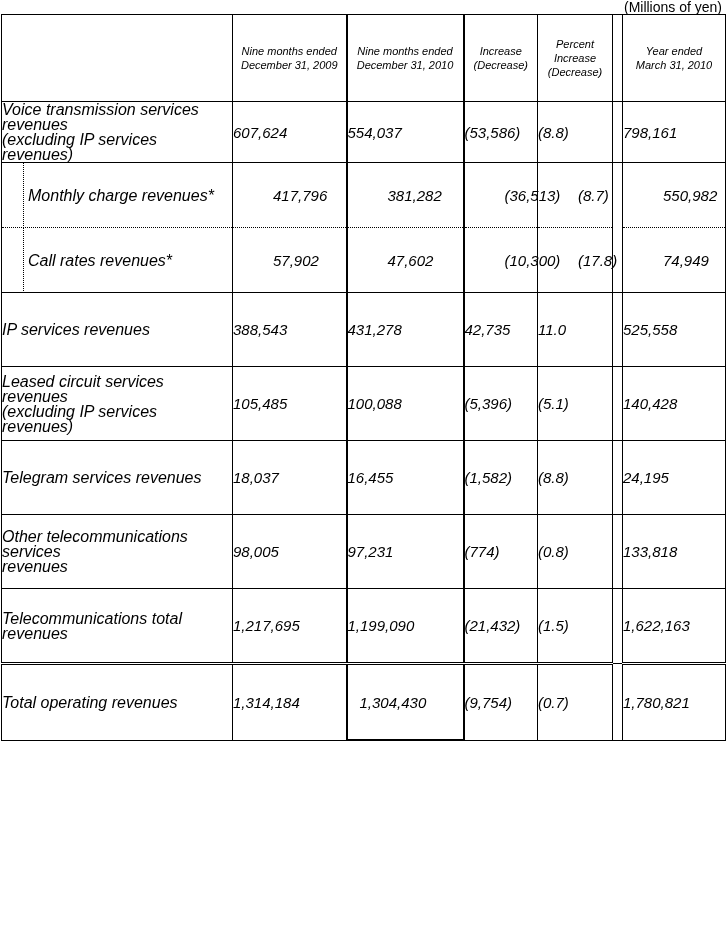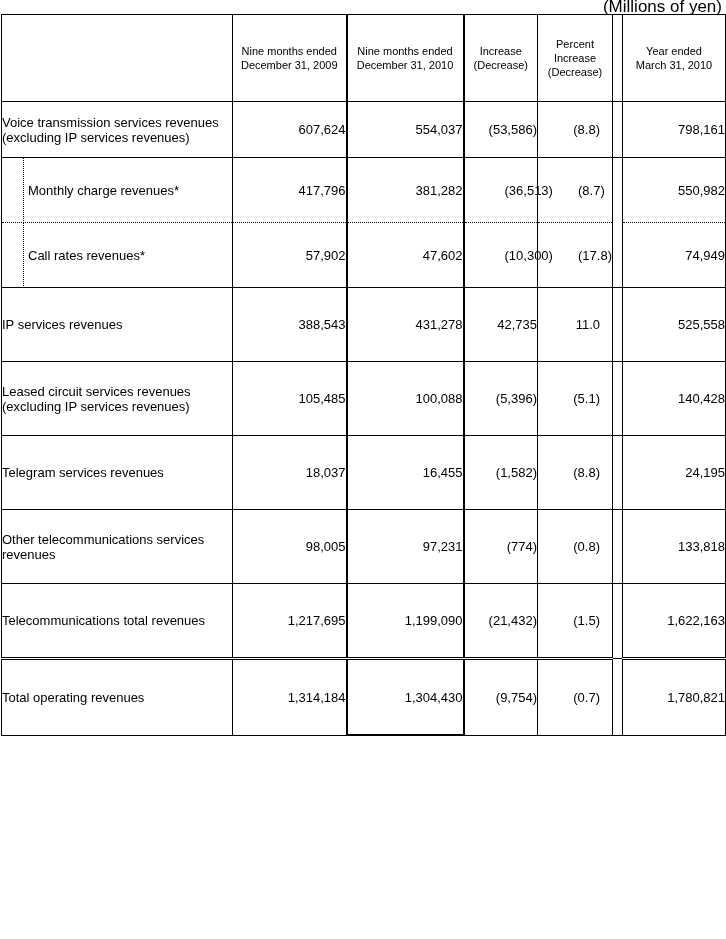--- a/index.html
+++ b/index.html
@@ -21,31 +21,32 @@
     width: 726px;
     height: 939px;
     box-sizing: border-box;
   }
 
   
   .units-caption {
     position: absolute;
     top: 0px;
     right: 4px;
-    font-size: 17px;
+    font-size: 14px;
     line-height: 14px;
     white-space: nowrap;
   }
 
   
   .table-wrap {
     position: absolute;
     top: 14px;
     left: 1px;
     width: 624px;
+    font-style: italic;
   }
 
   table.fin {
     border-collapse: collapse;
     table-layout: fixed;
     width: 724px;
     font-size: 11px;
   }
 
   table.fin col.c-label  { width: 231px; }
@@ -71,32 +72,32 @@
     font-size: 11px;
     line-height: 14px;
     padding: 0 3px;
   }
   th.hdr-blank { border-left: 1px solid #000; }
 
   
   td.label {
     text-align: left;
     padding: 0 6px 0 12px;
-    font-size: 13px;
+    font-size: 16px;
     line-height: 15px;
   }
   td.label.sub {
     padding-left: 26px;
   }
 
   
   td.num {
-    text-align: right;
+    text-align: left;
     padding: 0 10px 0 4px;
-    font-size: 13px;
+    font-size: 15px;
     line-height: 15px;
     white-space: nowrap;
   }
   td.num.pct { padding-right: 12px; }
 
   
   td.gap, th.gap {
     border-left: 1px solid #000000;
     border-right: 1px solid #000000;
     border-top: none;

